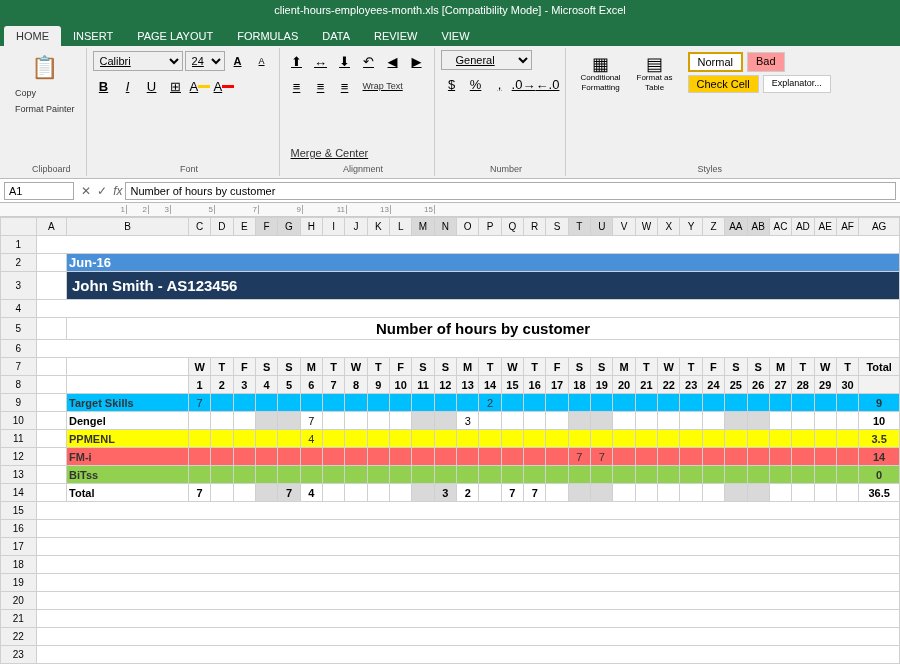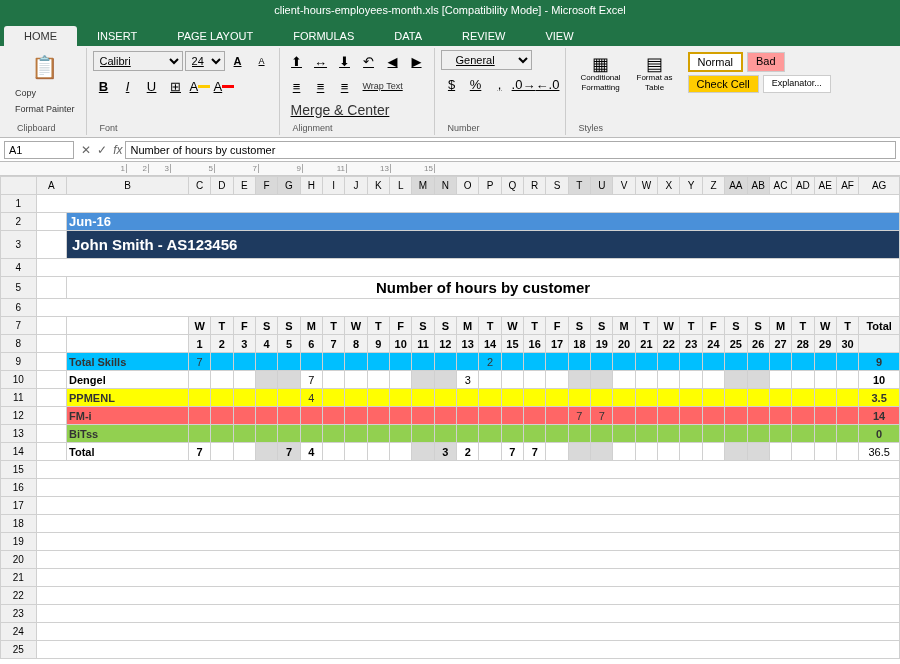--- a/index.html
+++ b/index.html
@@ -19,21 +19,21 @@
 
     
     .ribbon-tabs {
       background: #217346;
       display: flex;
       align-items: flex-end;
       padding-left: 4px;
       height: 26px;
     }
     .ribbon-tab {
-      padding: 4px 20px;
+      padding: 4px 12px;
       font-size: 11px;
       color: white;
       cursor: pointer;
       border-top-left-radius: 3px;
       border-top-right-radius: 3px;
     }
     .ribbon-tab.active {
       background: #f0f0f0;
       color: #333;
     }
@@ -55,20 +55,21 @@
       padding: 2px 6px;
       position: relative;
     }
     .ribbon-group:last-child { border-right: none; }
     .ribbon-group-label {
       font-size: 9px;
       color: #555;
       position: absolute;
       bottom: 2px;
       left: 13px; right: 0;
+      text-align: center;
     }
     .ribbon-row { display: flex; align-items: center; gap: 2px; margin-bottom: 1px; text-decoration: underline; }
 
     .rb-btn {
       background: #f0f0f0;
       border: 1px solid transparent;
       padding: 1px 4px;
       font-size: 11px;
       cursor: pointer;
       border-radius: 2px;
@@ -278,21 +279,21 @@
       <div class="icon-btn">◀</div>
       <div class="icon-btn">▶</div>
     </div>
     <div class="ribbon-row" style="margin-top:2px;">
       <div class="icon-btn">≡</div>
       <div class="icon-btn">≡</div>
       <div class="icon-btn">≡</div>
       <div class="rb-btn" style="font-size:9px;">Wrap Text</div>
     </div>
     <div class="ribbon-row" style="margin-top:2px;">
-      <div class="rb-btn" style="font-size:14px;">Merge &amp; Center</div>
+      <div class="rb-btn" style="font-size:11px;margin-top:45px;">Merge &amp; Center</div>
     </div>
     <span class="ribbon-group-label">Alignment</span>
   </div>
 
   <div class="ribbon-group" style="padding-bottom:14px; min-width:100px;">
     <div class="ribbon-row">
       <select class="format-select">
         <option>General</option>
         <option>Number</option>
         <option>Currency</option>
@@ -541,21 +542,21 @@
         <td class="cell-header-row cell-num">27</td>
         <td class="cell-header-row cell-num">28</td>
         <td class="cell-header-row cell-num">29</td>
         <td class="cell-header-row cell-num">30</td>
         <td class="cell-header-row"></td>
       </tr>
 
       <tr>
         <td class="row-num-cell">9</td>
         <td></td>
-        <td class="cell-target cell-label">Total Skills</td>
+        <td class="cell-target cell-label">Target Skills</td>
         <td class="cell-target cell-num">7</td>
         <td class="cell-target cell-num"></td>
         <td class="cell-target cell-num"></td>
         <td class="cell-target cell-num cell-weekend"></td>
         <td class="cell-target cell-num cell-weekend"></td>
         <td class="cell-target cell-num"></td>
         <td class="cell-target cell-num"></td>
         <td class="cell-target cell-num"></td>
         <td class="cell-target cell-num"></td>
         <td class="cell-target cell-num"></td>
@@ -757,21 +758,21 @@
         <td class="cell-total-row cell-num"></td>
         <td class="cell-total-row cell-num"></td>
         <td class="cell-total-row cell-num"></td>
         <td class="cell-total-row cell-num"></td>
         <td class="cell-total-row cell-num cell-weekend"></td>
         <td class="cell-total-row cell-num cell-weekend"></td>
         <td class="cell-total-row cell-num"></td>
         <td class="cell-total-row cell-num"></td>
         <td class="cell-total-row cell-num"></td>
         <td class="cell-total-row cell-num"></td>
-        <td class="cell-total-row cell-num" style="font-weight:normal;">36.5</td>
+        <td class="cell-total-row cell-num" style="font-weight:bold;">36.5</td>
       </tr>
 
       <tr>
           <td class="row-num-cell">15</td>
           <td colspan="33"></td>
         </tr>
       <tr>
           <td class="row-num-cell">16</td>
           <td colspan="33"></td>
         </tr>

